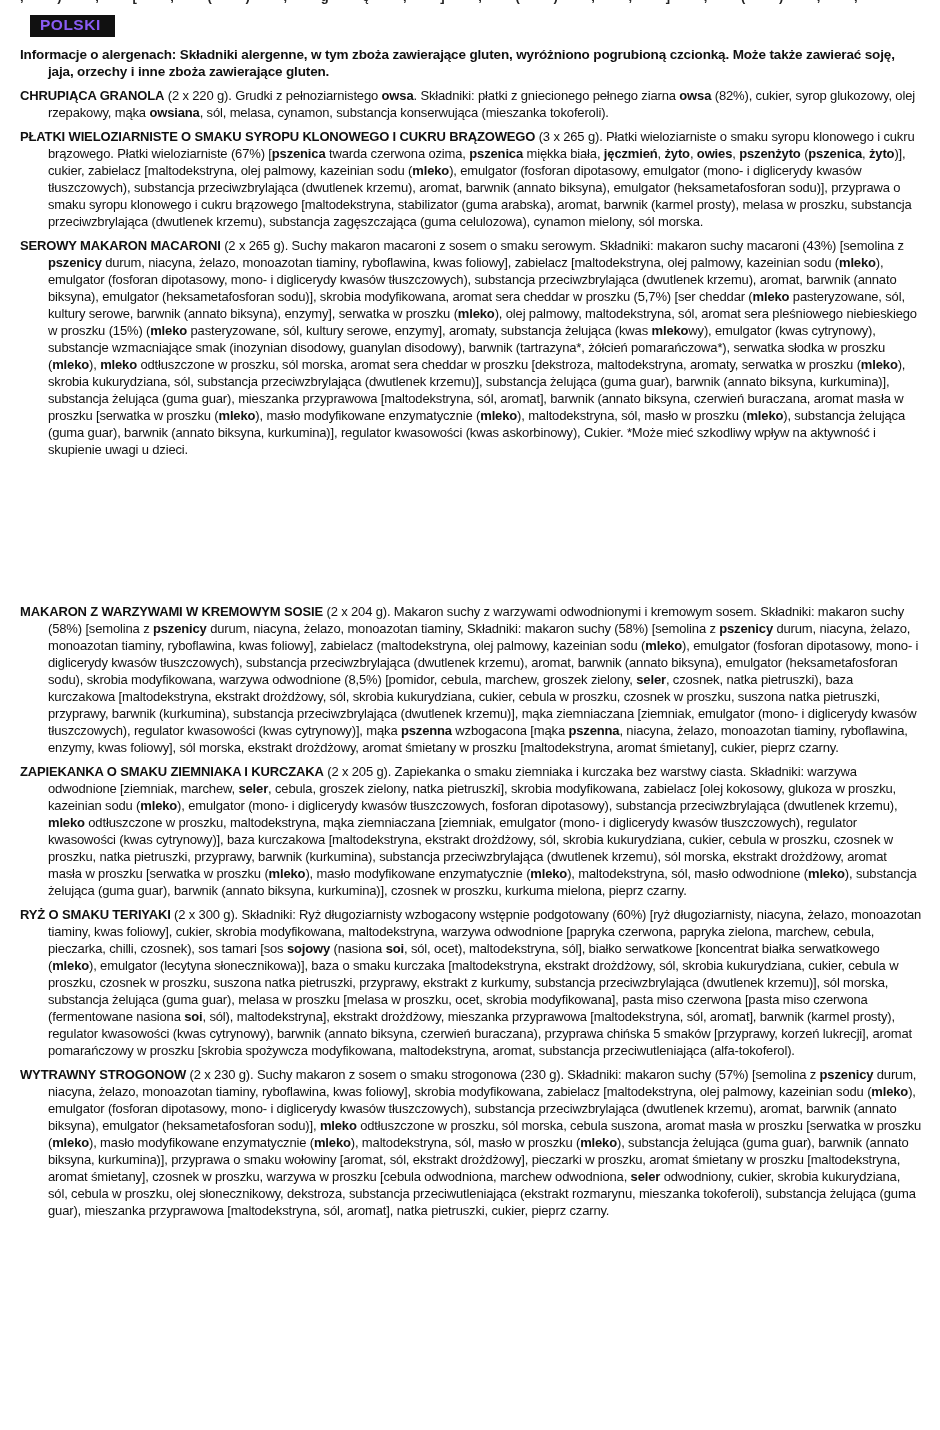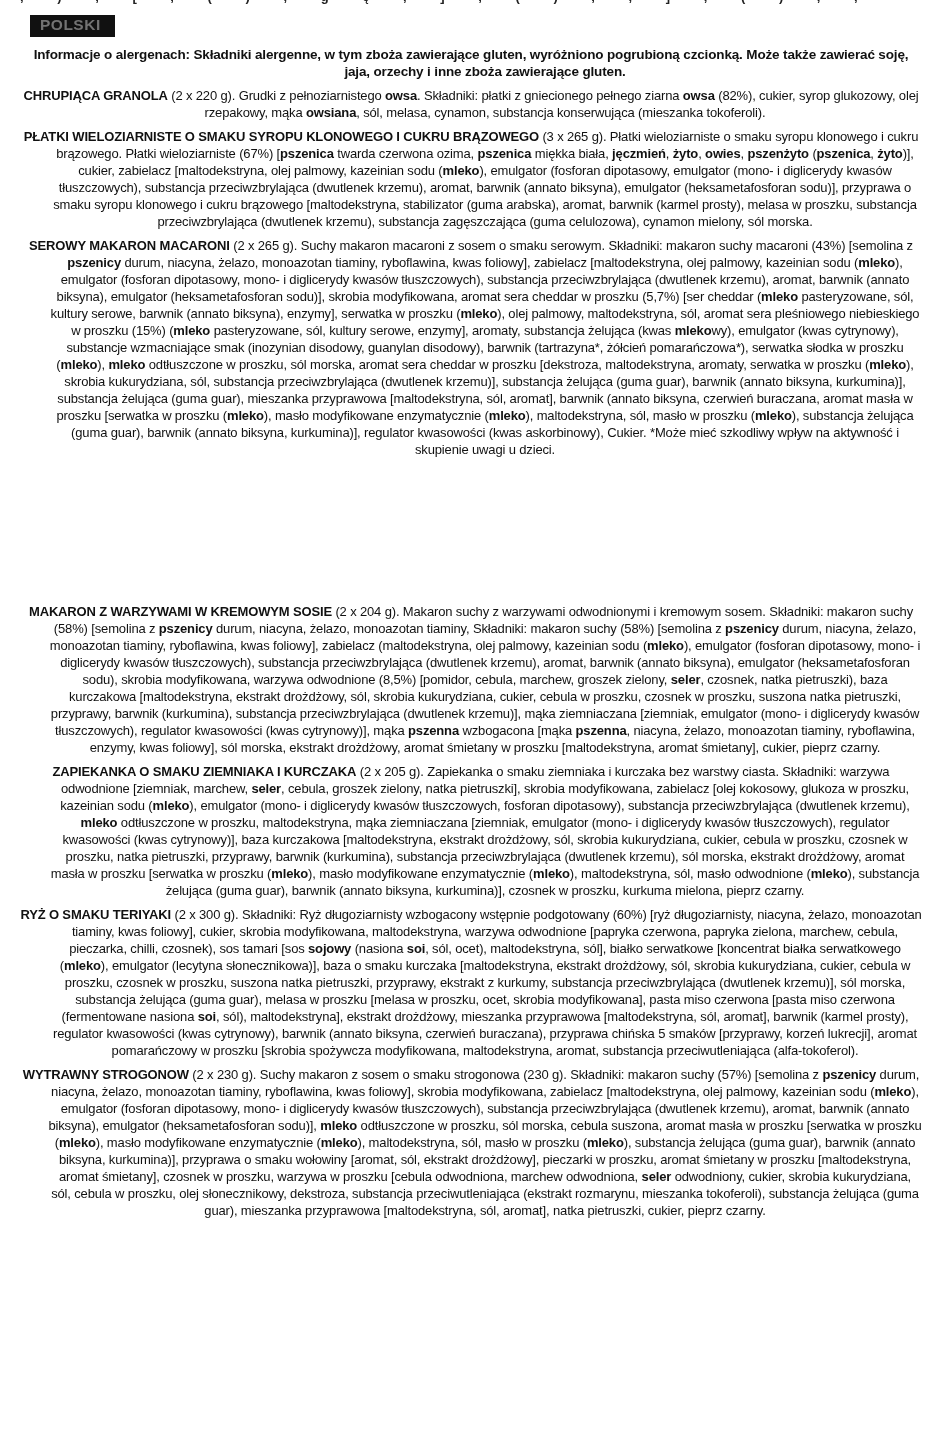--- a/index.html
+++ b/index.html
@@ -12,29 +12,29 @@
   .doc{padding:0 18px 0 20px;}
   
   .top-clip{
     height:8px;overflow:hidden;position:relative;margin-bottom:7px;
   }
   .top-clip span{
     position:absolute;top:-11px;left:0;white-space:nowrap;
     font-size:13px;font-weight:bold;word-spacing:26px;letter-spacing:2px;color:#222;
   }
   .lang-badge{
-    display:inline-block;background:#111;color:#737373;
+    display:inline-block;background:#111;color:#8b5cf6;
     font-weight:bold;font-size:15.5px;letter-spacing:0.5px;
     padding:1px 14px 3px 10px;margin:0 0 9px 10px;
   }
   p.para{
     margin:0 0 7px 0;
     font-size:13px;line-height:17px;letter-spacing:-0.15px;
     padding-left:28px;text-indent:-28px;
-    text-align:center;
+    text-align:left;
   }
   p.para .b{font-weight:bold;}
   p.allergen{font-weight:bold;font-size:13.5px;}
   .section-gap{height:138px;}
 </style>
 </head>
 <body>
 
 <div class="doc">
 

